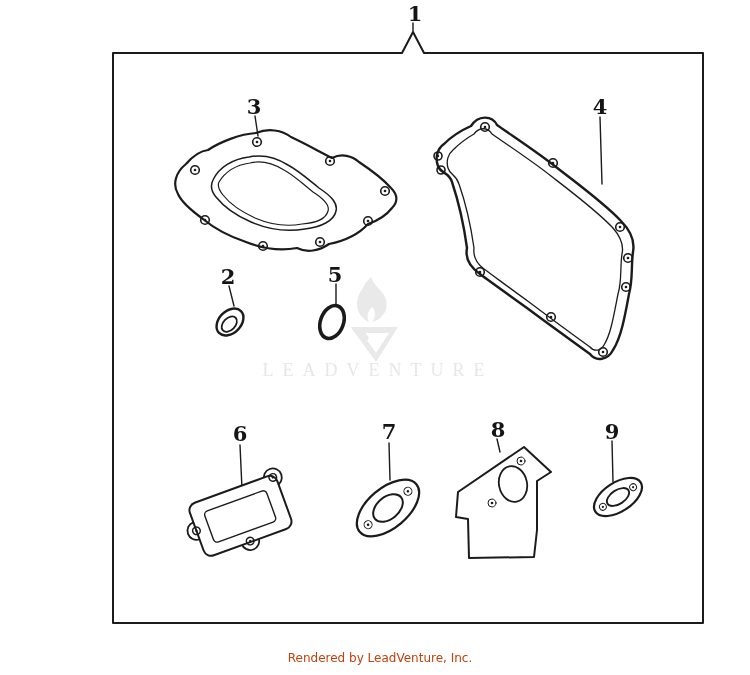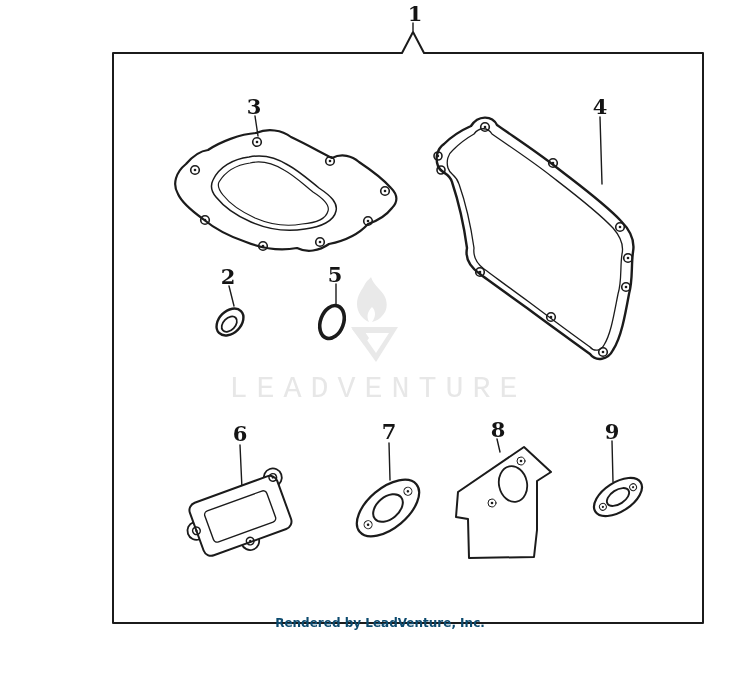--- a/index.html
+++ b/index.html
@@ -13,29 +13,29 @@
   }
   .stage{position:absolute;left:0;top:0;width:750px;height:675px;}
   svg.lineart{position:absolute;left:0;top:0;}
   .callout{
     position:absolute;transform:translate(-50%,-50%);
     font-family:"DejaVu Serif","Liberation Serif",serif;
     font-weight:700;font-size:21px;line-height:1;color:#141414;
     cursor:pointer;user-select:none;
   }
   .wm-text{
-    position:absolute;left:378px;top:372px;transform:translateX(-50%);
-    font-family:Liberation Mono, monospace;
-    font-size:30px;font-weight:400;letter-spacing:9px;color:var(--wm);
+    position:absolute;left:378px;top:360px;transform:translateX(-50%);
+    font-family:Liberation Serif, serif;
+    font-size:18px;font-weight:400;letter-spacing:9px;color:var(--wm);
     white-space:nowrap;
   }
   .footer-credit{
-    position:absolute;left:380px;top:616px;transform:translateX(-50%);
+    position:absolute;left:380px;top:651px;transform:translateX(-50%);
     font-family:"DejaVu Sans","Liberation Sans",sans-serif;
-    font-size:12px;color:#0c4a6e;white-space:nowrap;font-weight:bold;
+    font-size:12px;color:#c2410c;white-space:nowrap;
   }
 </style>
 </head>
 <body>
 
 <div class="stage">
 
   <svg class="lineart" width="750" height="675" viewBox="0 0 750 675" fill="none" stroke="#1b1b1b" stroke-linecap="round" stroke-linejoin="round">
 
     <g stroke="none" fill="#e9e9e9">

